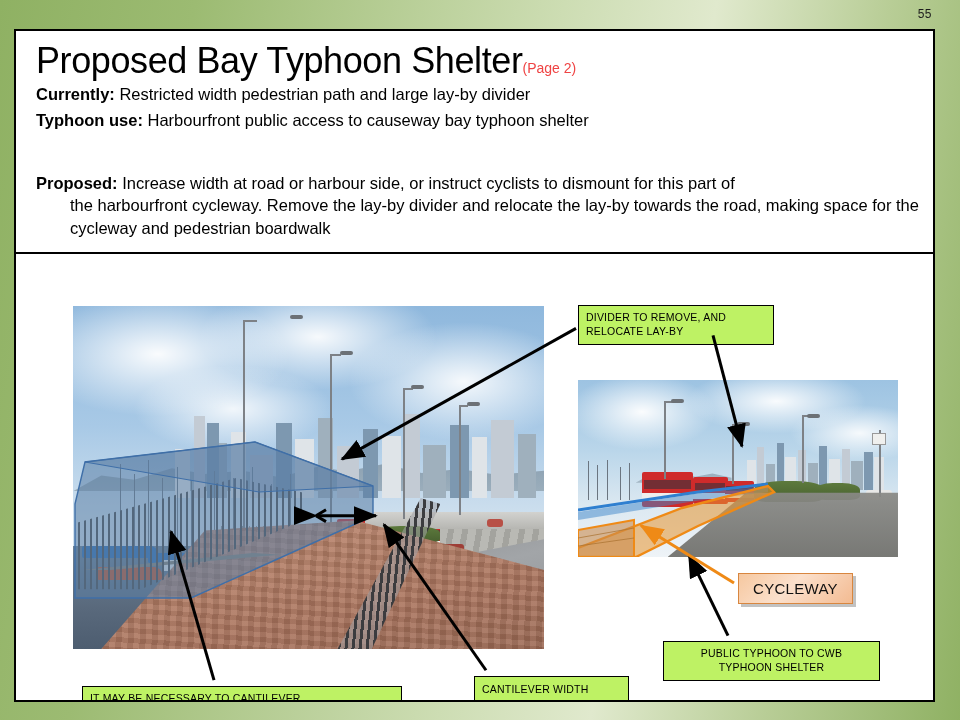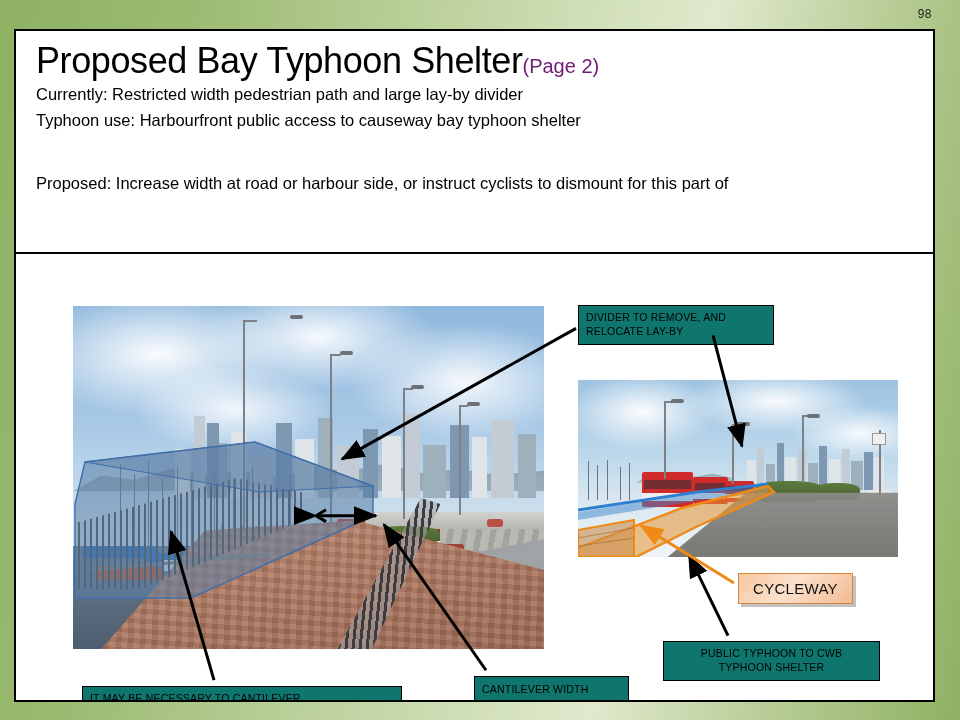--- a/index.html
+++ b/index.html
@@ -40,27 +40,27 @@
   .title-line {
     white-space: nowrap;
     line-height: 1.0;
     margin: 4px 0 4px 6px;
   }
   .title-main {
     font-size: 36px; font-weight: 400; color: #000;
     letter-spacing: -0.4px;
   }
   .title-sub {
-    font-size: 20px; color: #701a75; vertical-align: baseline;
+    font-size: 14px; color: #ef4444; vertical-align: baseline;
   }
   .row {
     margin: 0 0 3px 6px;
     font-size: 16.5px; color: #000; line-height: 1.38;
   }
-  .row .lbl { font-weight: normal; }
+  .row .lbl { font-weight: bold; }
   .row.indent-wrap { text-indent: 0; margin-top: 40px; }
   .row.indent-wrap .hang { display: block; padding-left: 34px; }
 
   
   .content {
     position: absolute;
     left: 0; top: 225px; right: 0; bottom: 0;
     overflow: hidden;
   }
 
@@ -164,21 +164,21 @@
   
   .grey-deck {
     position:absolute;
     background: linear-gradient(#8a8a86, #6f6f6b);
     opacity:.93;
   }
 
   
   .callout {
     position: absolute;
-    background: #0f766e;
+    background: #bef264;
     border: 1.6px solid #000;
     font-size: 10.5px;
     color: #000;
     line-height: 1.32;
     padding: 5px 7px;
     letter-spacing: .2px;
   }
   .callout.center { text-align: center; }
 
   .cycleway-badge {
@@ -193,39 +193,40 @@
   }
 
   
   .arrows { position:absolute; left:0; top:0; width:100%; height:100%; pointer-events:none; }
 </style>
 </head>
 <body>
 
 <div id="slide">
 
-  <div class="page-num">98</div>
+  <div class="page-num">55</div>
 
   <div class="frame">
 
     <div class="header">
       <div class="title-line">
         <span class="title-main">Proposed Bay Typhoon Shelter</span><span class="title-sub">(Page 2)</span>
       </div>
 
       <div class="row">
         <span class="lbl">Currently:</span><span> Restricted width pedestrian path and large lay-by divider</span>
       </div>
 
       <div class="row">
         <span class="lbl">Typhoon use:</span><span> Harbourfront public access to causeway bay typhoon shelter</span>
       </div>
 
       <div class="row indent-wrap">
         <span class="lbl">Proposed:</span><span> Increase width at road or harbour side, or instruct cyclists to dismount for this part of</span>
+        <span class="hang">the harbourfront cycleway. Remove the lay-by divider and relocate the lay-by towards the road, making space for the cycleway and pedestrian boardwalk</span>
       </div>
     </div>
 
     <div class="content">
 
       <div class="photo photo-left">
         <div class="sky"></div>
 
         <div class="ridge" style="left:0; top:42%; height:12%; clip-path: polygon(0 100%, 6% 62%, 13% 72%, 21% 44%, 28% 58%, 36% 50%, 44% 66%, 52% 40%, 58% 52%, 66% 34%, 74% 56%, 82% 46%, 90% 60%, 100% 50%, 100% 100%);"></div>
 

